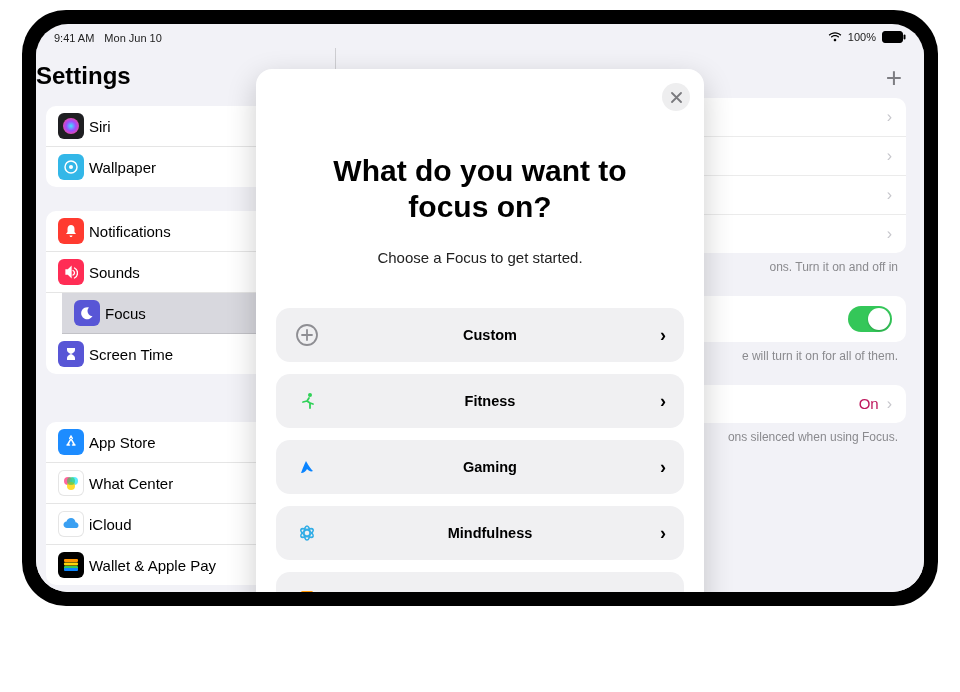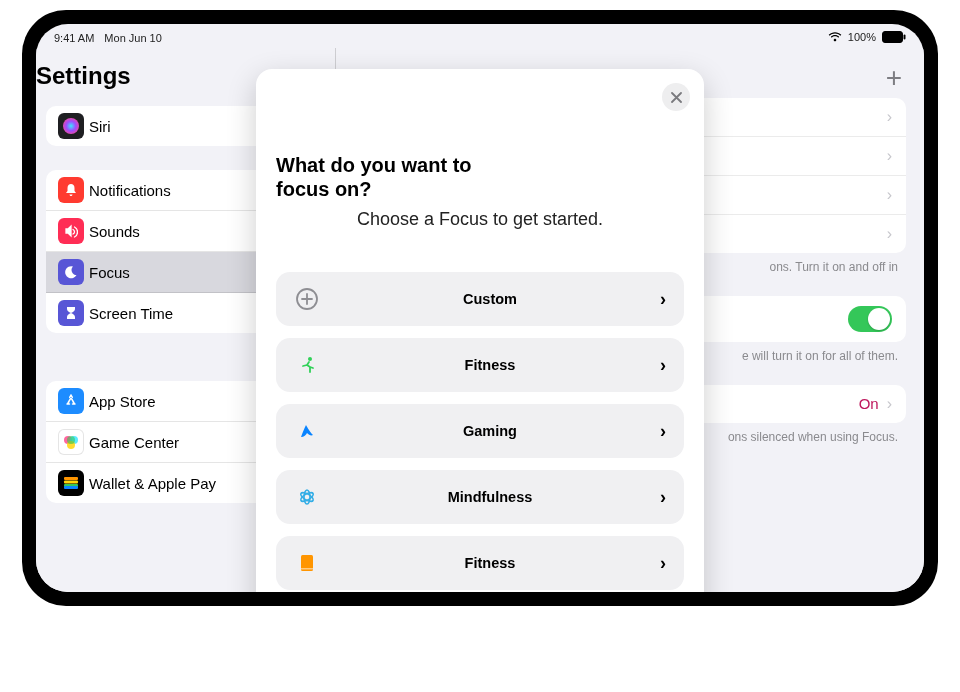--- a/index.html
+++ b/index.html
@@ -29,21 +29,21 @@
     width: 300px; background: #f2f2f7; border-right: 0.5px solid rgba(0,0,0,0.15);
     overflow: hidden; padding-top: 8px;
   }
   .sidebar-title { font-size: 24px; font-weight: 700; text-align: left; padding: 6px 0 10px 0; }
   .list-group { background: #fff; border-radius: 10px; margin: 6px 10px 24px 10px; overflow: hidden; }
   .list-row {
     display: flex; align-items: center; gap: 5px; padding: 7px 12px; min-height: 40px;
     border-bottom: 0.5px solid rgba(0,0,0,0.1); position: relative;
   }
   .list-row:last-child { border-bottom: none; }
-  .list-row.selected { background: #d8d8de; }
+  .list-row.selected { background: #d8d8de; margin-left: 16px; }
   .app-icon {
     width: 26px; height: 26px; border-radius: 6px; display: flex; align-items:center; justify-content:center;
     flex-shrink: 0;
   }
   .row-label { font-size: 15px; color: #000; }
   .detail {
     flex: 1; background: #f2f2f7; position: relative; padding: 10px 18px;
   }
   .detail-add {
     position: absolute; right: 22px; top: 14px; font-size: 28px; font-weight: 300; color: #7d7d82;
@@ -62,22 +62,22 @@
     position: absolute; left: 50%; top: 45px; transform: translateX(-50%);
     width: 448px; height: 560px; background: #fff; border-radius: 16px;
     box-shadow: 0 10px 30px rgba(0,0,0,0.2); z-index: 10; padding: 20px 20px 0 20px;
     overflow: hidden;
   }
   .modal-close {
     position: absolute; top: 14px; right: 14px; width: 28px; height: 28px;
     border-radius: 50%; background: #eeeeef; display:flex; align-items:center; justify-content:center;
     color: #7a7a7e; font-size: 15px; cursor: pointer;
   }
-  .modal-title { font-size: 20px; font-weight: 700; margin-top: 64px; line-height:1.2; }
-  .modal-sub { font-size: 18px; text-align: center; margin-top: 8px; color: #222; }
+  .modal-title { font-size: 30px; font-weight: 700; text-align: center; margin-top: 64px; line-height:1.2; }
+  .modal-sub { font-size: 15px; text-align: center; margin-top: 24px; color: #222; }
   .focus-list { margin-top: 42px; display: flex; flex-direction: column; gap: 12px; }
   .focus-row {
     background: #f0f0f2; border-radius: 14px; height: 54px; display: flex; align-items: center;
     padding: 0 18px; cursor: pointer; position: relative;
   }
   .focus-icon { width: 26px; height:26px; display:flex; align-items:center; justify-content:center; flex-shrink: 0;}
   .focus-label { flex:1; text-align:center; font-size:14.5px; font-weight:600; color:#000; }
   .focus-chev { color:#000; font-size:18px; font-weight:600; }
 
   .dim { position:absolute; inset:0; background: rgba(0,0,0,0); z-index:5; pointer-events:none; }
@@ -121,20 +121,29 @@
                     <radialGradient id="g" cx="50%" cy="50%" r="60%">
                       <stop offset="0%" stop-color="#3de6ff"></stop>
                       <stop offset="50%" stop-color="#9f4bff"></stop>
                       <stop offset="100%" stop-color="#ff4b8d"></stop>
                     </radialGradient>
                   </defs>
                 </svg>
               </div>
               <span class="row-label">Siri</span>
             </div>
+            <div class="list-row">
+              <div class="app-icon" style="background: rgb(51, 183, 232);">
+                <svg width="16" height="16" viewBox="0 0 16 16">
+                  <circle cx="8" cy="8" r="6" fill="none" stroke="#fff" stroke-width="1.5"></circle>
+                  <circle cx="8" cy="8" r="2" fill="#fff"></circle>
+                </svg>
+              </div>
+              <span class="row-label">Wallpaper</span>
+            </div>
           </div>
           <div class="list-group">
             <div class="list-row">
               <div class="app-icon" style="background: rgb(255, 59, 48);">
                 <svg width="14" height="14" viewBox="0 0 14 14">
                   <path d="M7 1c-2 0-3.5 1.5-3.5 4v3L2 10h10l-1.5-2V5C10.5 2.5 9 1 7 1zm0 12c.8 0 1.5-.7 1.5-1.5h-3C5.5 12.3 6.2 13 7 13z" fill="#fff"></path>
                 </svg>
               </div>
               <span class="row-label">Notifications</span>
             </div>
@@ -177,21 +186,29 @@
             </div>
             <div class="list-row">
               <div class="app-icon" style="background: rgb(255, 255, 255); border: 0.5px solid rgba(0, 0, 0, 0.1);">
                 <svg width="20" height="20" viewBox="0 0 20 20">
                   <circle cx="7" cy="8" r="4" fill="#ff4b8d" opacity="0.85"></circle>
                   <circle cx="13" cy="8" r="4" fill="#3de6ff" opacity="0.85"></circle>
                   <circle cx="10" cy="13" r="4" fill="#ffd60a" opacity="0.85"></circle>
                   <circle cx="10" cy="8" r="4" fill="#34c759" opacity="0.6"></circle>
                 </svg>
               </div>
-              <span class="row-label">Game Center</span>
+              <span class="row-label">What Center</span>
+            </div>
+            <div class="list-row">
+              <div class="app-icon" style="background: rgb(255, 255, 255); border: 0.5px solid rgba(0, 0, 0, 0.1);">
+                <svg width="18" height="14" viewBox="0 0 18 14">
+                  <path d="M14 11H5c-2 0-3.5-1.5-3.5-3.3 0-1.7 1.3-3 3-3.2C5 2.5 6.8 1 9 1c2.5 0 4.5 2 4.5 4.3 1.7.2 3 1.5 3 3.2 0 1.9-1.6 2.5-2.5 2.5z" fill="#3aa0f2"></path>
+                </svg>
+              </div>
+              <span class="row-label">iCloud</span>
             </div>
             <div class="list-row">
               <div class="app-icon" style="background: rgb(0, 0, 0);">
                 <svg width="16" height="14" viewBox="0 0 16 14">
                   <rect x="1" y="1" width="14" height="3" rx="1" fill="#ff9500"></rect>
                   <rect x="1" y="4.5" width="14" height="3" rx="1" fill="#ffd60a"></rect>
                   <rect x="1" y="8" width="14" height="3" rx="1" fill="#34c759"></rect>
                   <rect x="1" y="10" width="14" height="3" rx="1" fill="#0a84ff"></rect>
                 </svg>
               </div>

